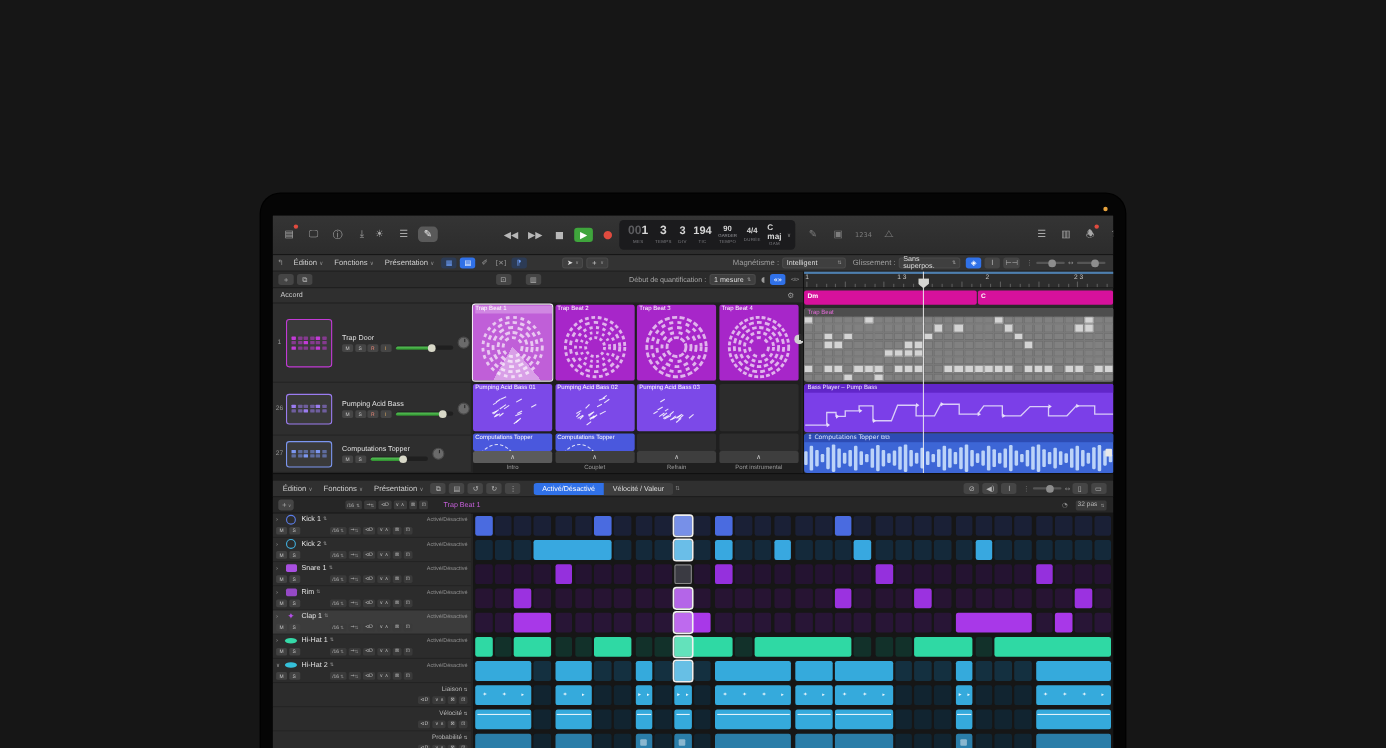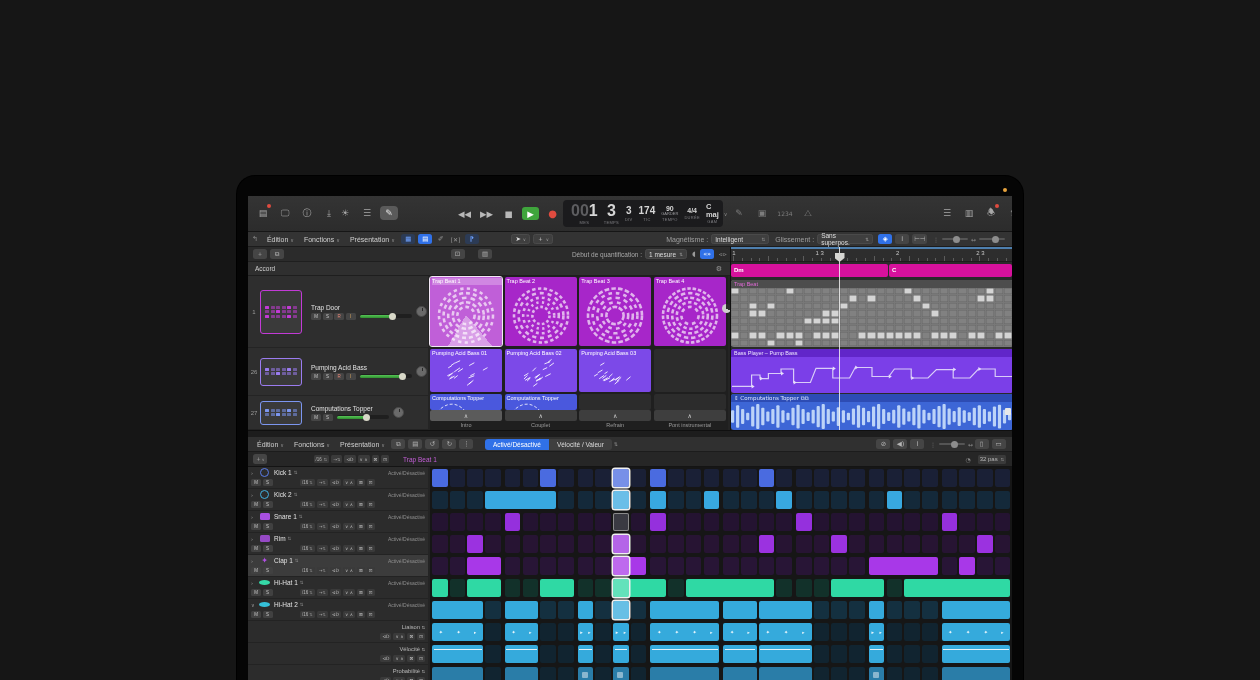--- a/index.html
+++ b/index.html
@@ -14,21 +14,21 @@
   #topbar{left:0;top:0;width:764px;height:36px;background:linear-gradient(#343434,#2c2c2c);border-bottom:1px solid #161616;}
   .tb-ic{display:inline-flex;align-items:center;justify-content:center;width:18px;height:14px;color:#a8a8a8;font-size:9px;position:relative;}
   .tb-ic .dot{position:absolute;right:1px;top:-2px;width:4px;height:4px;border-radius:50%;background:#e04b3f;}
   .tb-btn{background:#5a5a5a;border-radius:4px;color:#e8e8e8;}
   .transport{display:flex;gap:5px;align-items:center;}
   .tr-ic{width:17px;height:13px;display:flex;align-items:center;justify-content:center;color:#b8b8b8;font-size:8.5px;border-radius:3px;}
   .tr-play{background:#3fa53c;color:#fff;}
   .tr-rec{color:#e04b3f;font-size:10px;}
   #lcd{left:315px;top:4px;width:160px;height:27px;background:#1b1b1d;border-radius:4px;display:flex;align-items:center;color:#d6d6d6;padding:0 5px;}
   .lcd-cell{display:flex;flex-direction:column;align-items:center;margin:0 3px;line-height:1;}
-  .lcd-big{font-size:16px;font-weight:bold;}
+  .lcd-big{font-size:11px;font-weight:bold;}
   .lcd-med{font-size:10px;font-weight:bold;}
   .lcd-dim{color:#5d5d60;}
   .lcd-lab{font-size:4px;color:#7e7e82;margin-top:2px;letter-spacing:.3px;}
   .lcd-mini{font-size:4px;color:#9a9a9e;line-height:1;}
   
   #llbar{left:0;top:36px;width:764px;height:15px;background:#333333;border-bottom:1px solid #1c1c1c;display:flex;align-items:center;font-size:7px;color:#cfcfcf;}
   .menu-item{margin:0 5px;white-space:nowrap;}
   .menu-item .g{color:#8f8f8f;font-size:5px;}
   .mini-btn{display:inline-flex;align-items:center;justify-content:center;height:10px;min-width:14px;border-radius:2.5px;background:#454545;color:#b5b5b5;font-size:6.5px;margin:0 1.5px;padding:0 2px;}
   .mini-btn.blue{background:#3071e8;color:#fff;}
@@ -129,21 +129,21 @@
           </div>
           <div class="lcd-cell">
             <div class="lcd-big">3</div>
             <div class="lcd-lab">TEMPS</div>
           </div>
           <div class="lcd-cell">
             <div class="lcd-med">3</div>
             <div class="lcd-lab">DIV</div>
           </div>
           <div class="lcd-cell">
-            <div class="lcd-med">174</div>
+            <div class="lcd-med">194</div>
             <div class="lcd-lab">TIC</div>
           </div>
           <div class="lcd-cell">
             <div style="font-size:7px;font-weight:bold;">90</div>
             <div class="lcd-mini">GARDER</div>
             <div class="lcd-lab">TEMPO</div>
           </div>
           <div class="lcd-cell">
             <div style="font-size:7px;font-weight:bold;">4/4</div>
             <div class="lcd-lab">DURÉE</div>

